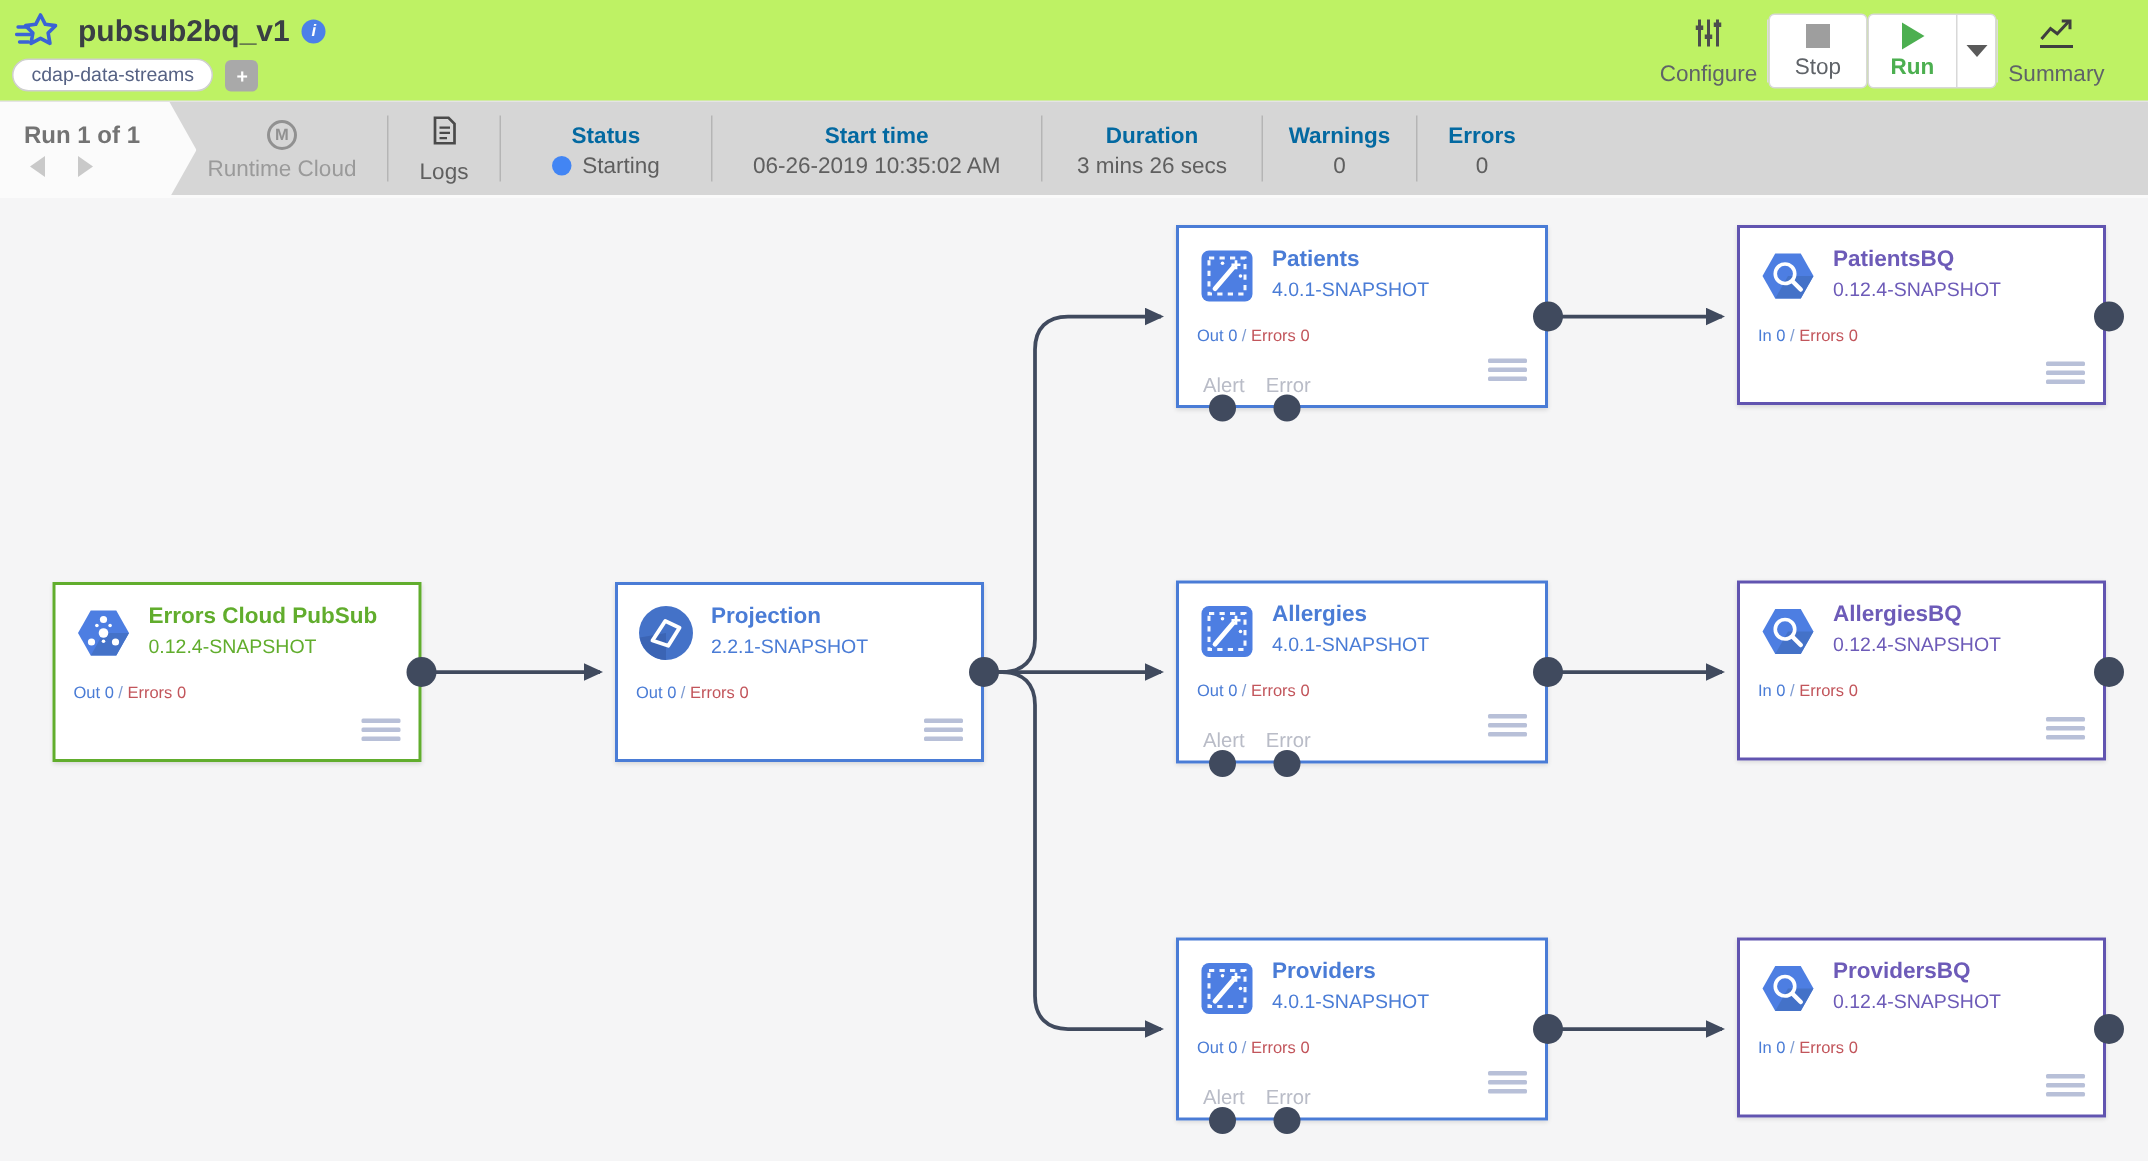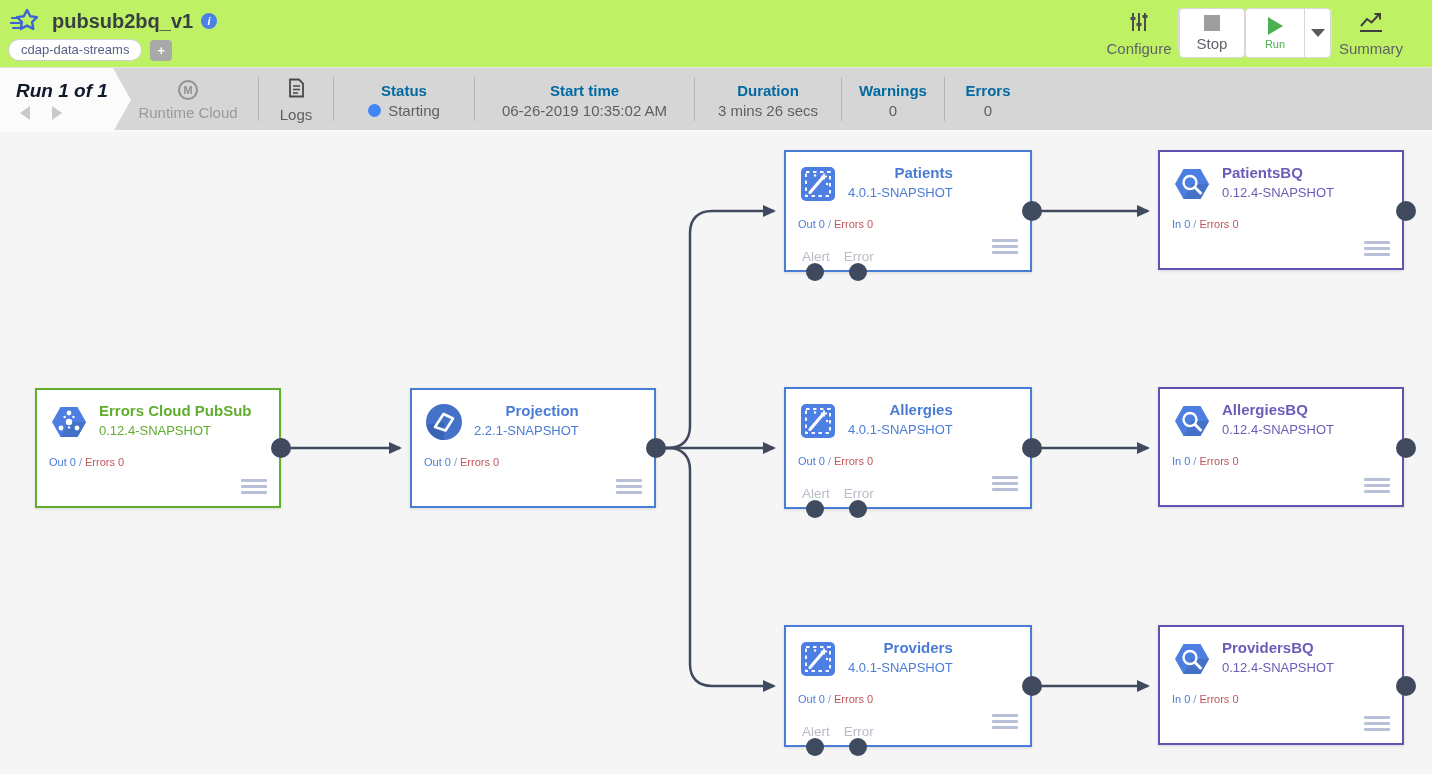--- a/index.html
+++ b/index.html
@@ -17,49 +17,49 @@
     color:#fff; font-size:11px; font-weight:bold; display:inline-flex;
     align-items:center; justify-content:center; font-style:italic; }
   .tag-row { display:flex; align-items:center; gap:8px; margin-top:5px; margin-left:-2px; }
   .tag-pill { border:1px solid #cfcfcf; border-radius:14px; background:#fff;
     padding:2px 12px 3px; font-size:13px; color:#566284; }
   .add-tag-btn { width:22px; height:21px; border-radius:4px; background:#a9a9a9;
     color:#fff; font-size:13px; font-weight:bold; display:inline-flex;
     align-items:center; justify-content:center; cursor:pointer; }
 
   .header-right { position:absolute; right:22px; top:8px; height:52px;
-    display:flex; }
+    display:flex; align-items:center; }
   .action-group { display:flex; flex-direction:column; align-items:center;
     justify-content:center; gap:3px; min-width:78px; cursor:pointer; }
   .action-label { font-size:15px; color:#5f6368; }
   .v-divider { width:1px; height:42px; background:#dcdcdc; }
   .hbtn { width:66px; height:50px; border:1px solid #d8d8d8; border-radius:4px;
     background:#fff; display:flex; flex-direction:column; align-items:center;
     justify-content:center; gap:4px; cursor:pointer; }
   .stop-icon { width:16px; height:16px; background:#9e9e9e; }
   .run-split { display:flex; height:50px; border:1px solid #d8d8d8; border-radius:4px;
     background:#fff; overflow:hidden; }
   .run-main { width:58px; display:flex; flex-direction:column; align-items:center;
     justify-content:center; gap:3px; cursor:pointer; }
   .run-icon { width:0; height:0; border-top:9px solid transparent;
     border-bottom:9px solid transparent; border-left:15px solid #4caf50; }
-  .run-label { font-size:11px; color:#4caf50; }
+  .run-label { font-size:15px; color:#4caf50;font-weight:bold; }
   .run-caret { width:26px; border-left:1px solid #d8d8d8; display:flex;
     align-items:center; justify-content:center; cursor:pointer; }
   .caret-down { width:0; height:0; border-left:7px solid transparent;
     border-right:7px solid transparent; border-top:8px solid #5a5a5a; }
 
   
   .runbar { position:relative; width:1432px; height:64px; background:#d6d6d6;
     border-bottom:2px solid #fafafa; display:flex; }
   .run-selector { position:absolute; left:0; top:0; width:131px; height:64px;
     background:#fbfbfb; clip-path:polygon(0 0, 113px 0, 131px 50%, 113px 100%, 0 100%);
     display:flex; flex-direction:column; align-items:flex-start;
     justify-content:center; padding-left:16px; gap:4px; z-index:2; }
-  .run-counter { font-size:19px; font-weight:bold; color:#0f172a;font-style:italic; }
+  .run-counter { font-size:16px; font-weight:bold; color:#737373; }
   .run-chevrons { display:flex; gap:22px; padding-left:4px; }
   .chev-left { width:0; height:0; border-top:7px solid transparent;
     border-bottom:7px solid transparent; border-right:10px solid #c9c9c9; cursor:pointer; }
   .chev-right { width:0; height:0; border-top:7px solid transparent;
     border-bottom:7px solid transparent; border-left:10px solid #c9c9c9; cursor:pointer; }
   .rb-section { display:flex; flex-direction:column; align-items:center;
     justify-content:center; gap:3px; height:64px; }
   .rb-divider { width:1px; height:44px; background:#b5b5b5; align-self:center; }
   .rb-label { font-size:15px; font-weight:bold; color:#0369a1; }
   .rb-value { font-size:15px; color:#5f5f5f; }
@@ -88,21 +88,21 @@
   .node { position:absolute; width:246px; background:#fff; border:2px solid;
     box-shadow:0 1px 3px rgba(0,0,0,.12); z-index:1; cursor:pointer; }
   .node.src-sink { height:120px; }
   .node.transform { height:122px; width:248px; }
   .node-head { position:absolute; left:12px; top:12px; display:flex; gap:10px;
     align-items:flex-start; right:8px; }
   .nicon { flex:0 0 40px; display:inline-flex; }
   .ntitle { font-size:15px; font-weight:bold; white-space:nowrap; overflow:hidden; }
   .nver { font-size:13px; margin-top:4px; white-space:nowrap; }
   .green  { border-color:#61ad2d; } .green .ntitle, .green .nver { color:#61ad2d; }
-  .blue   { border-color:#4a7cd6; } .blue .ntitle, .blue .nver { color:#4a7cd6;text-align:right; }
+  .blue   { border-color:#4a7cd6; } .blue .ntitle, .blue .nver { color:#4a7cd6; }
   .purple { border-color:#6154b0; } .purple .ntitle, .purple .nver { color:#6d5bb8; }
   .nmetrics { position:absolute; left:12px; top:66px; font-size:11px; white-space:nowrap; }
   .m-io  { color:#4a7cd6; }
   .m-sep { color:#7d9bd2; margin:0 3px; }
   .m-err { color:#c2555b; }
   .nports { position:absolute; left:16px; bottom:6px; display:flex; gap:14px; }
   .plabel { font-size:13.5px; color:#b9bcc7; }
   .hamburger { position:absolute; right:12px; bottom:12px; display:inline-flex;
     flex-direction:column; gap:3px; cursor:pointer; }
   .hamburger i { width:26px; height:3px; background:#b8c0d8; border-radius:1px; }

